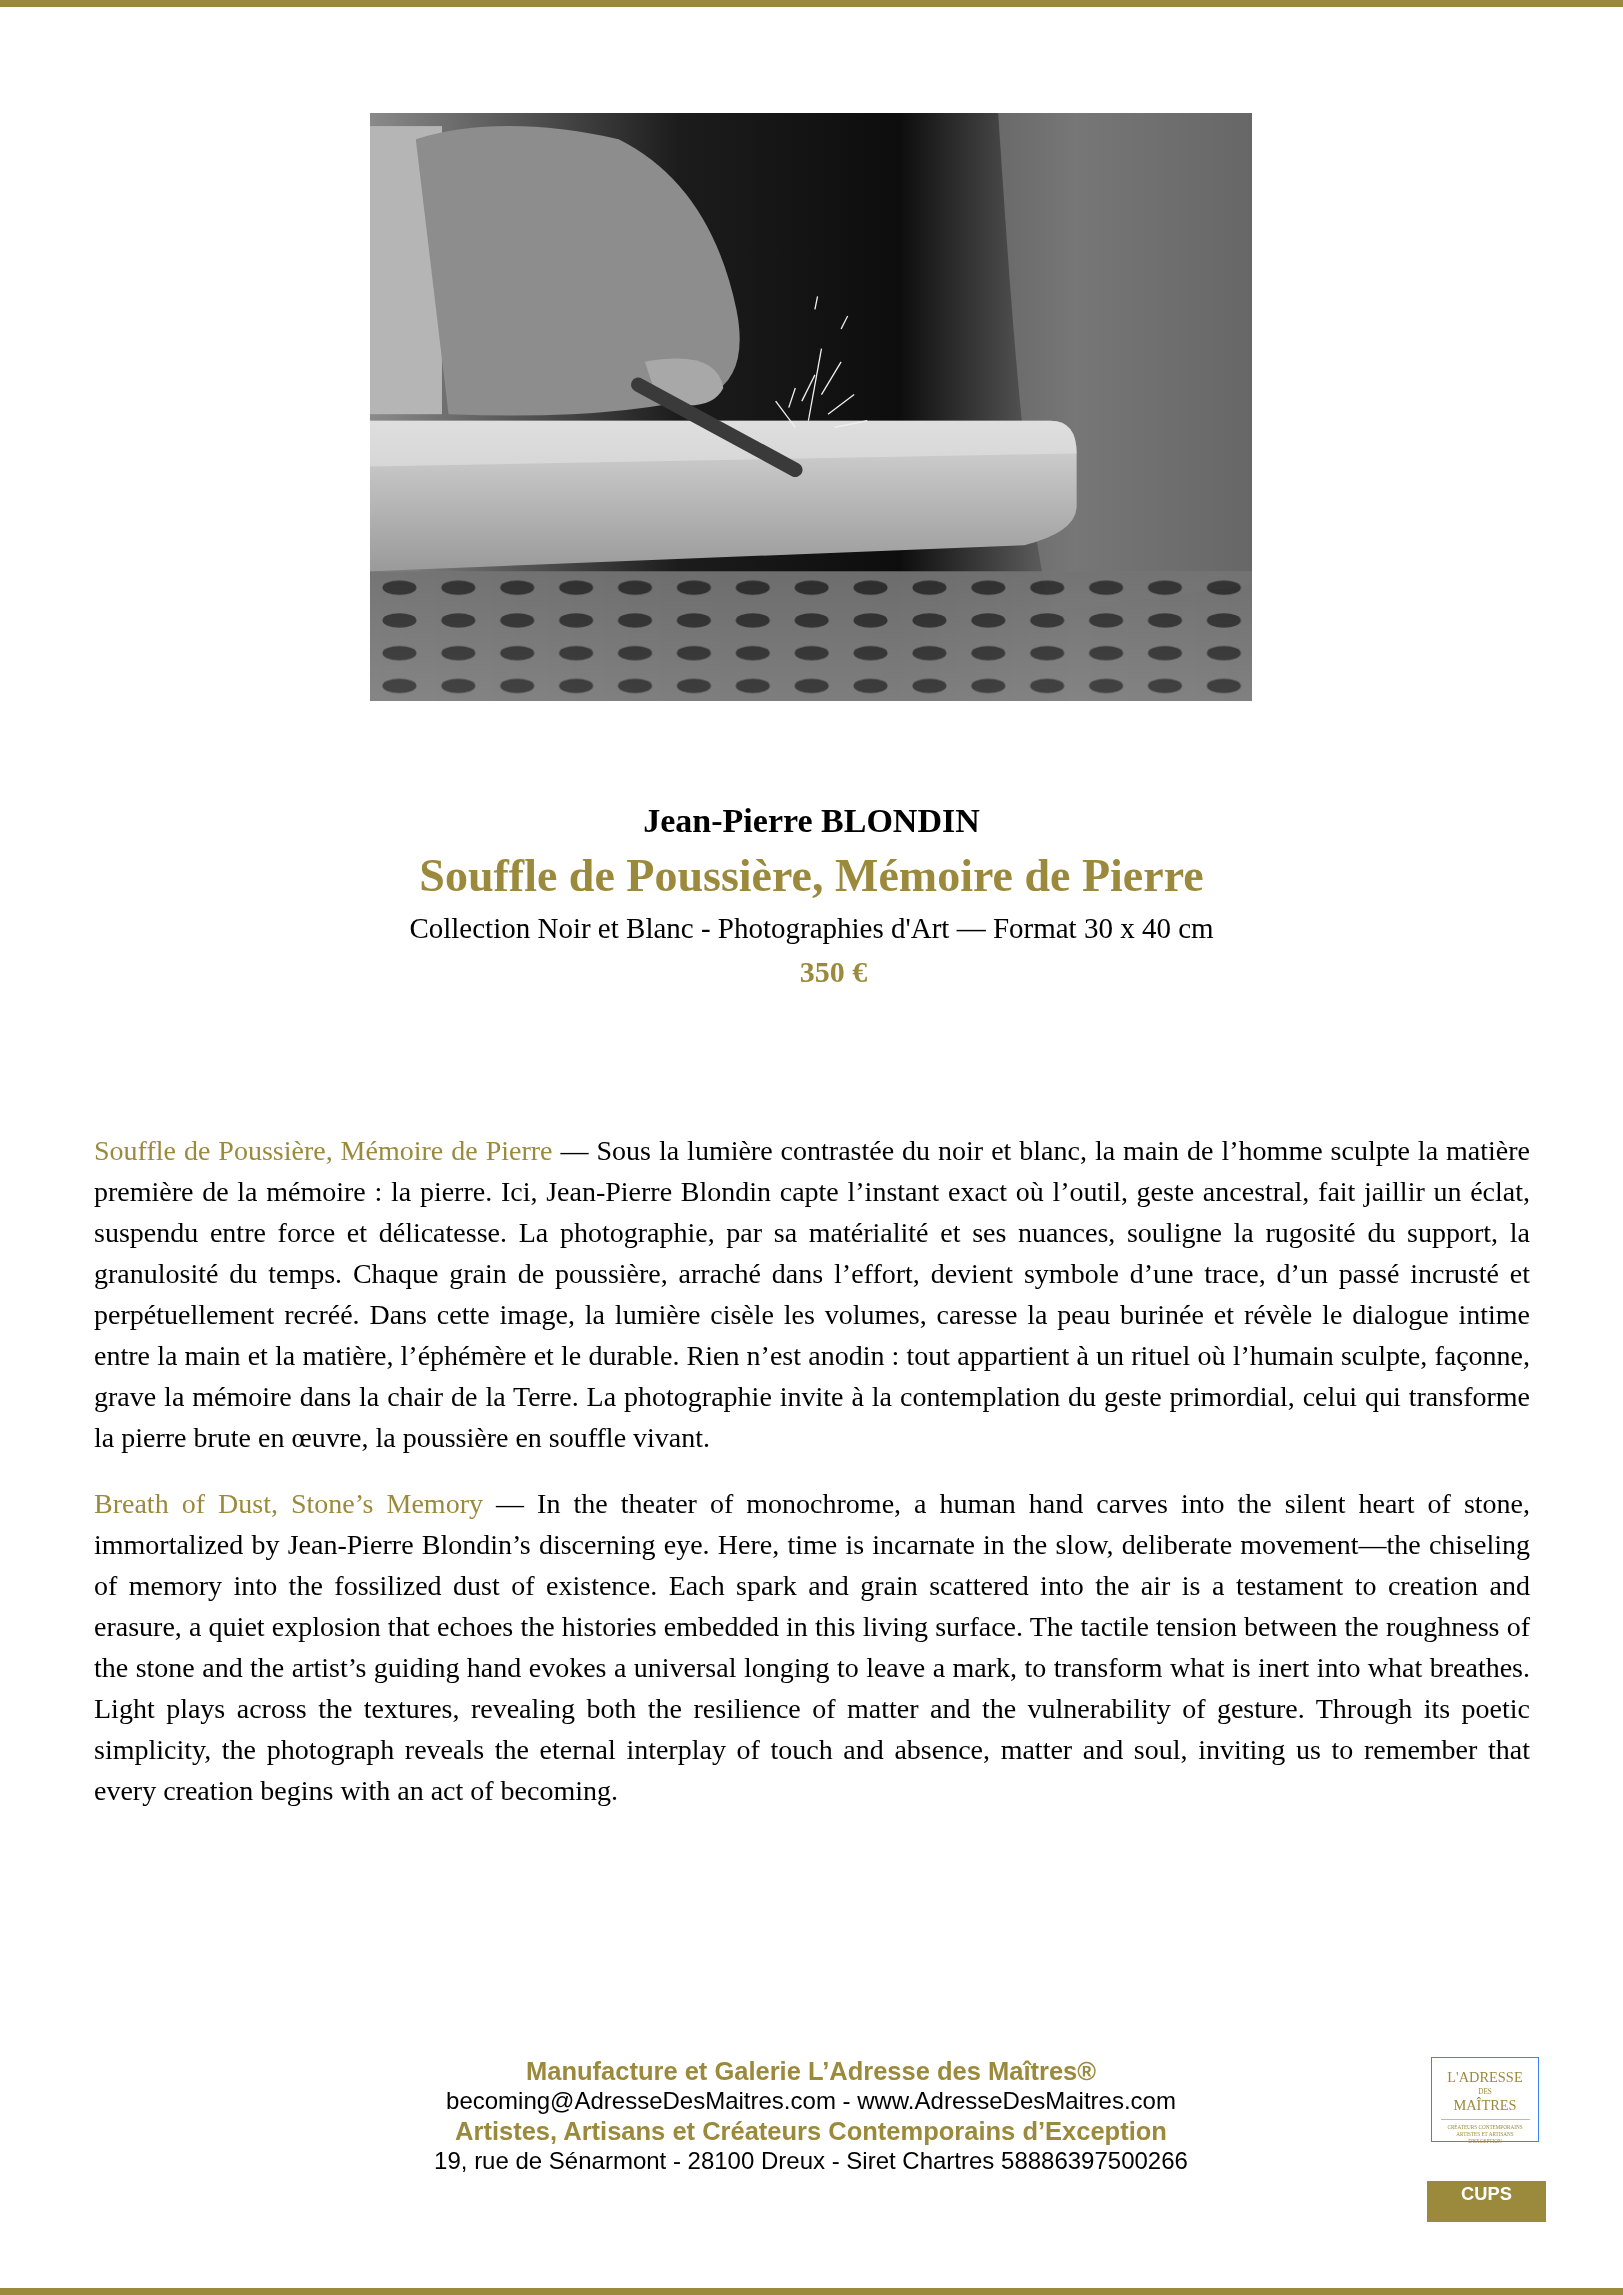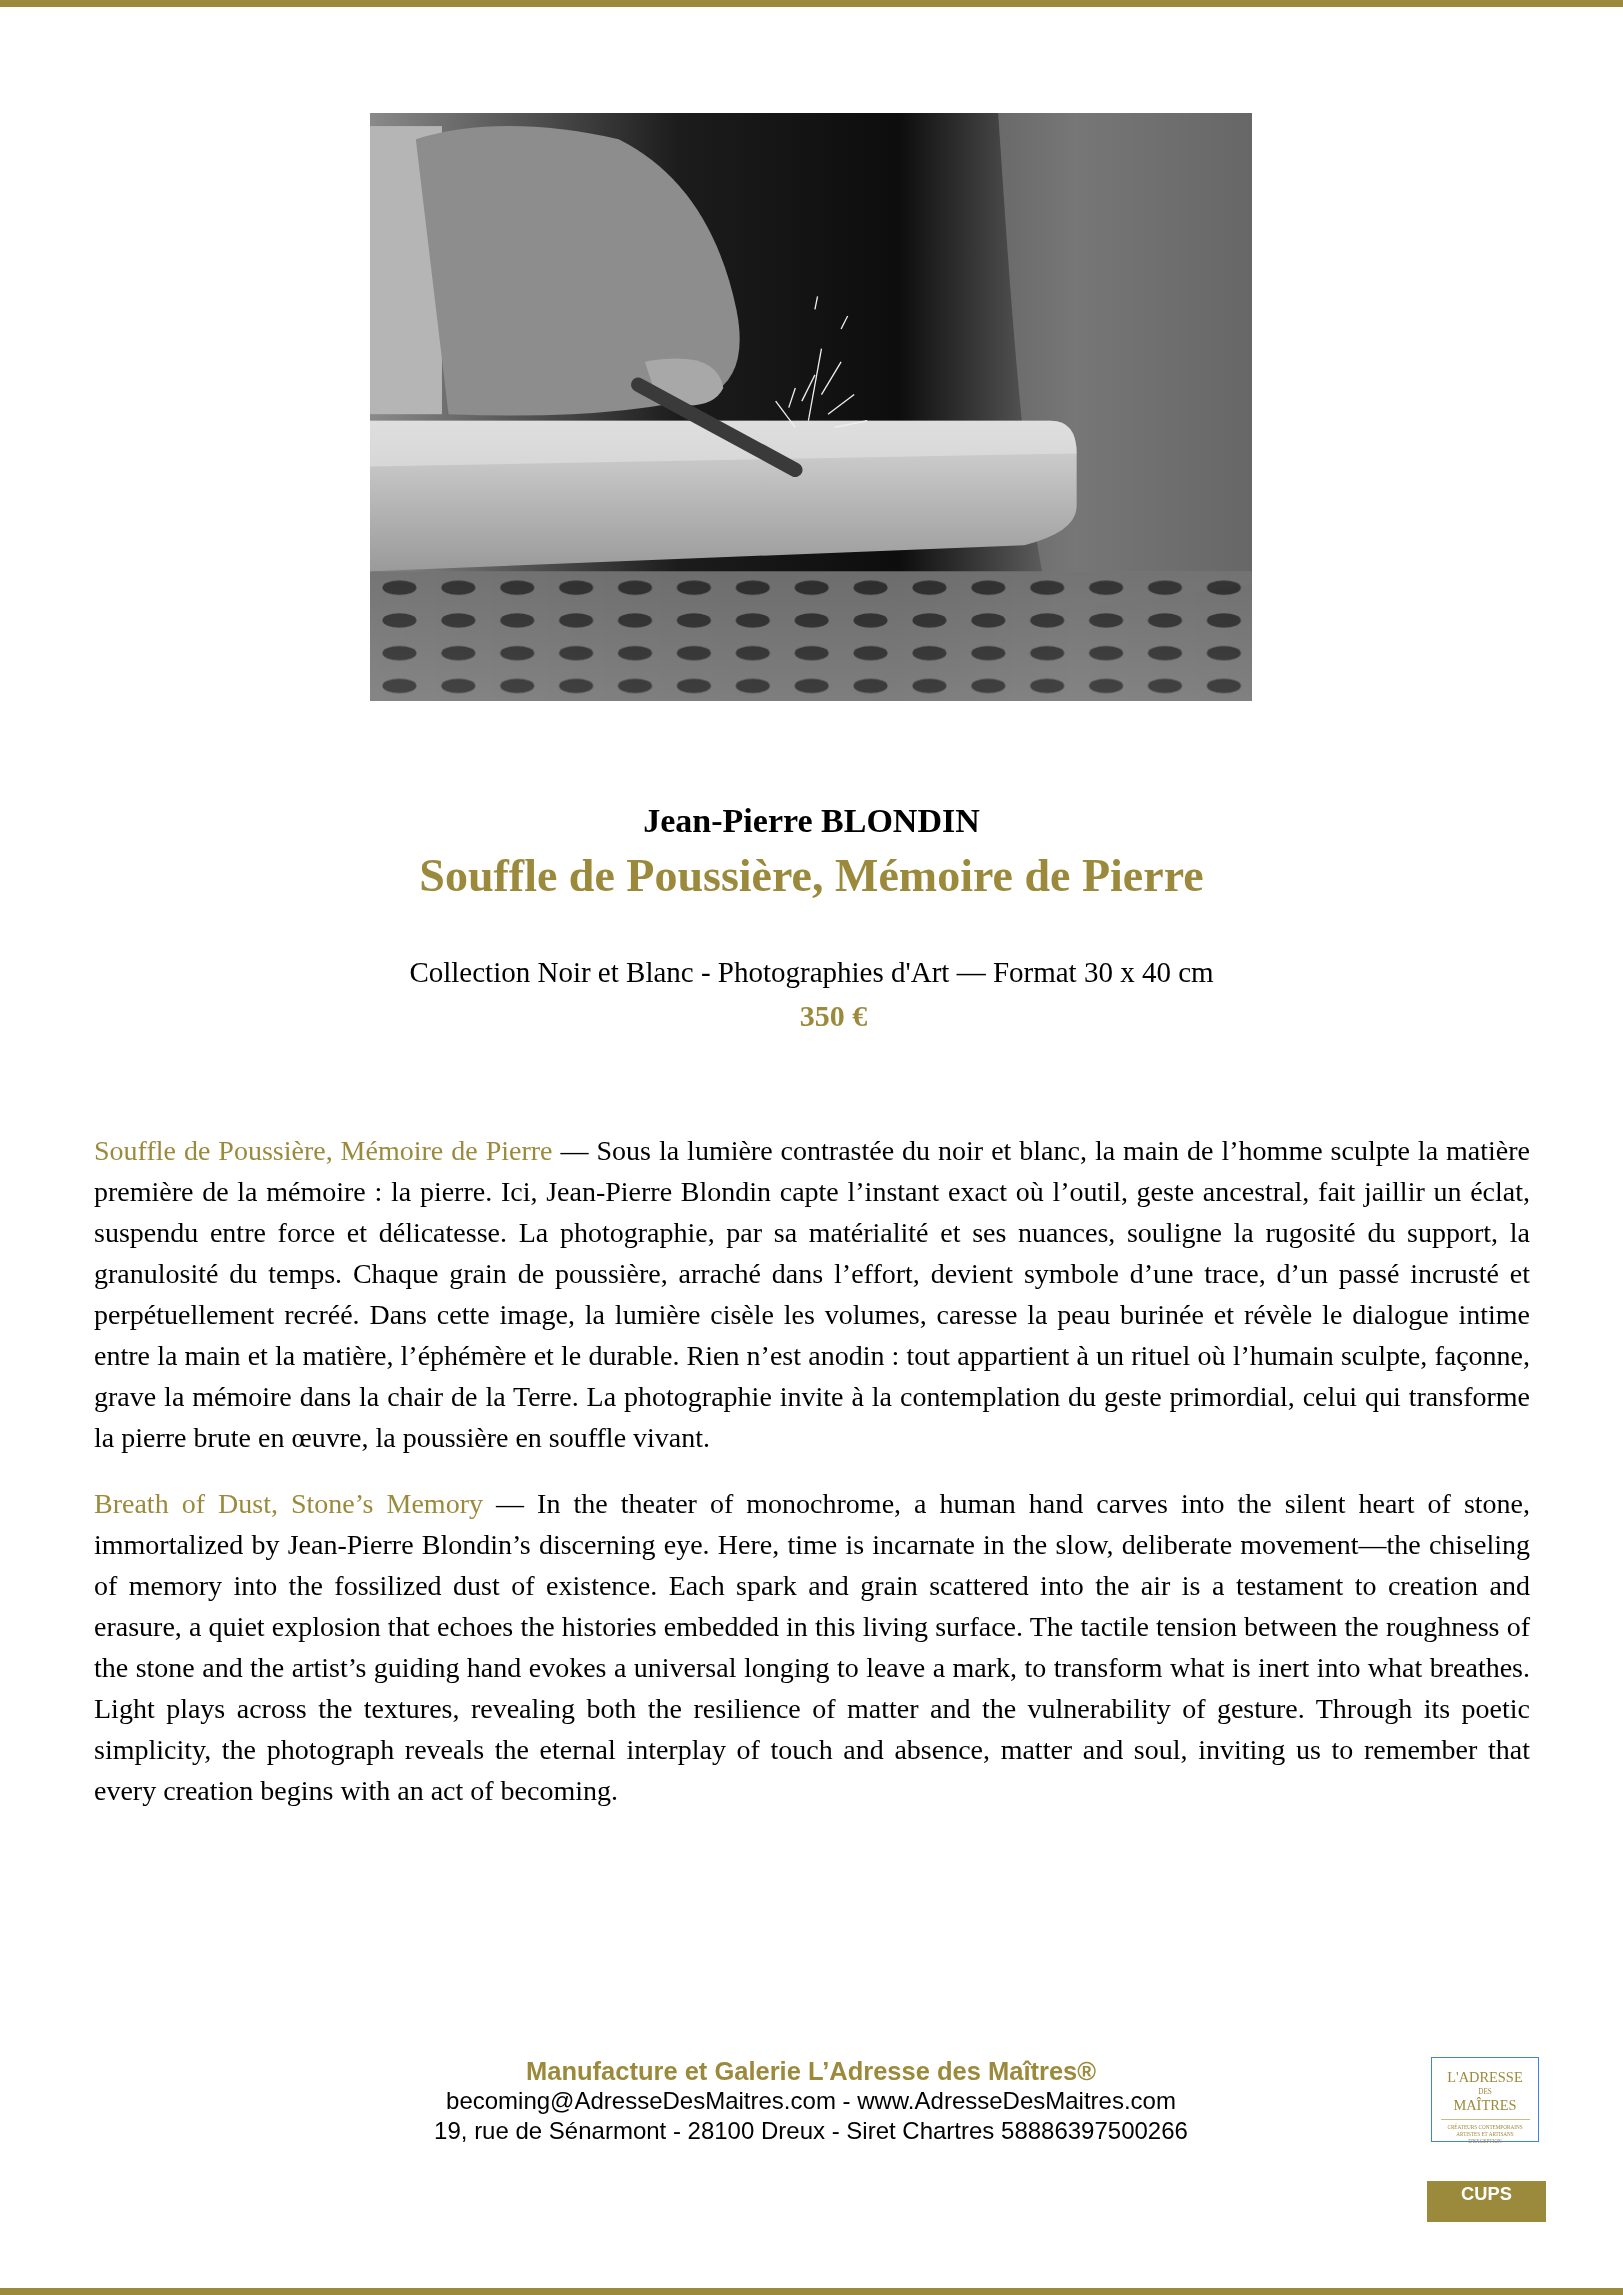--- a/index.html
+++ b/index.html
@@ -16,21 +16,21 @@
       overflow: hidden; background: #1a1a1a;
     }
     .photo svg { width: 100%; height: 100%; display: block; }
 
     .title-block {
       position: absolute; left: 0; top: 795px; width: 1623px; text-align: center;
       font-family: "Liberation Serif", "DejaVu Serif", serif;
     }
     .artist { font-size: 34px; font-weight: bold; line-height: 51px; color: #000; }
     .work-title { font-size: 46px; font-weight: bold; line-height: 59px; color: #9c8a3c; }
-    .subtitle { font-size: 29px; line-height: 46px; color: #000; margin-top: 44px; }
+    .subtitle { font-size: 29px; line-height: 46px; color: #000; }
     .price { font-size: 30px; font-weight: bold; line-height: 41px; color: #9c8a3c; padding-left: 44px; }
 
     .body-text {
       position: absolute; left: 94px; width: 1436px; top: 1120px;
       font-family: "Liberation Serif", "DejaVu Serif", serif;
       font-size: 28px; line-height: 41px; text-align: justify; color: #000;
     }
     .body-text p { margin: 10px 0 25px 0; }
     .body-text .lead { color: #9c8a3c; }
 
@@ -127,20 +127,21 @@
 </div>
 
 <div class="body-text">
   <p><span class="lead">Souffle de Poussière, Mémoire de Pierre</span><span> — Sous la lumière contrastée du noir et blanc, la main de l’homme sculpte la matière première de la mémoire : la pierre. Ici, Jean-Pierre Blondin capte l’instant exact où l’outil, geste ancestral, fait jaillir un éclat, suspendu entre force et délicatesse. La photographie, par sa matérialité et ses nuances, souligne la rugosité du support, la granulosité du temps. Chaque grain de poussière, arraché dans l’effort, devient symbole d’une trace, d’un passé incrusté et perpétuellement recréé. Dans cette image, la lumière cisèle les volumes, caresse la peau burinée et révèle le dialogue intime entre la main et la matière, l’éphémère et le durable. Rien n’est anodin : tout appartient à un rituel où l’humain sculpte, façonne, grave la mémoire dans la chair de la Terre. La photographie invite à la contemplation du geste primordial, celui qui transforme la pierre brute en œuvre, la poussière en souffle vivant.</span></p>
   <p><span class="lead">Breath of Dust, Stone’s Memory</span><span> — In the theater of monochrome, a human hand carves into the silent heart of stone, immortalized by Jean-Pierre Blondin’s discerning eye. Here, time is incarnate in the slow, deliberate movement—the chiseling of memory into the fossilized dust of existence. Each spark and grain scattered into the air is a testament to creation and erasure, a quiet explosion that echoes the histories embedded in this living surface. The tactile tension between the roughness of the stone and the artist’s guiding hand evokes a universal longing to leave a mark, to transform what is inert into what breathes. Light plays across the textures, revealing both the resilience of matter and the vulnerability of gesture. Through its poetic simplicity, the photograph reveals the eternal interplay of touch and absence, matter and soul, inviting us to remember that every creation begins with an act of becoming.</span></p>
 </div>
 
 <div class="footer">
   <div class="gold">Manufacture et Galerie L’Adresse des Maîtres®</div>
   <div class="plain">becoming@AdresseDesMaitres.com - www.AdresseDesMaitres.com</div>
+  <div class="gold">Artistes, Artisans et Créateurs Contemporains d’Exception</div>
   <div class="plain">19, rue de Sénarmont - 28100 Dreux - Siret Chartres 58886397500266</div>
 </div>
 
 <div class="logo">
   <div class="l1">L'ADRESSE</div>
   <div class="l2">DES</div>
   <div class="l3">MAÎTRES</div>
   <div class="rule"></div>
   <div class="small">CRÉATEURS CONTEMPORAINS</div>
   <div class="small">ARTISTES ET ARTISANS</div>

